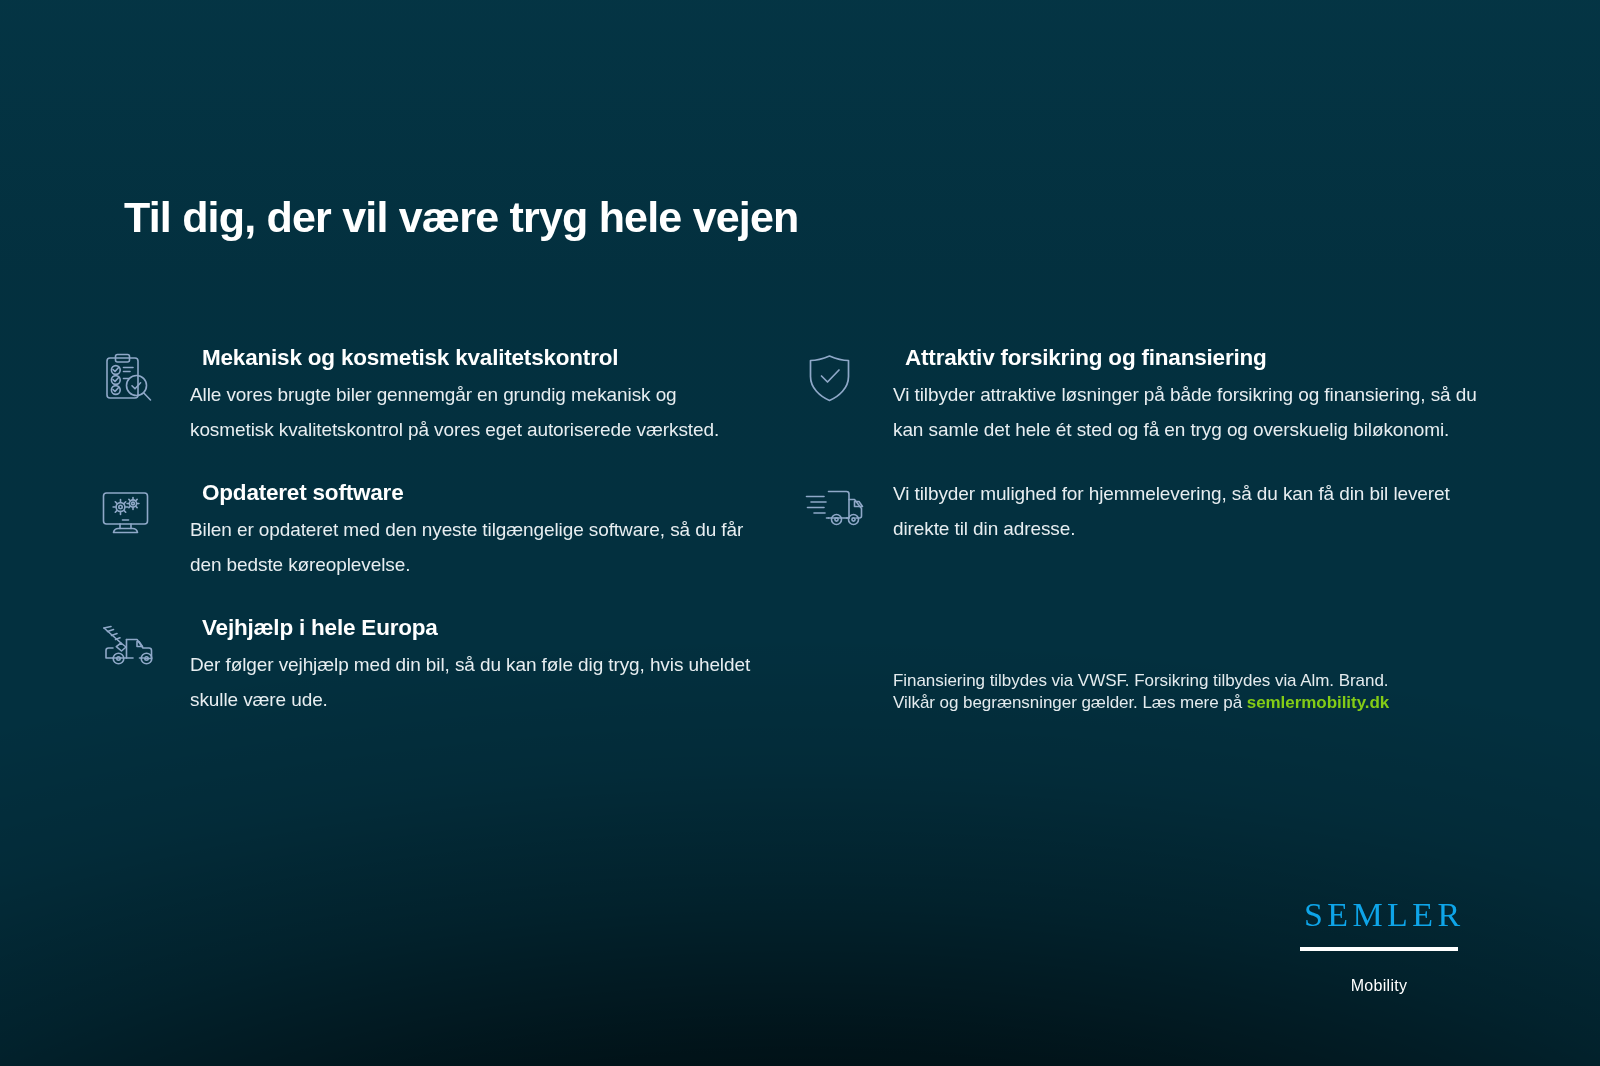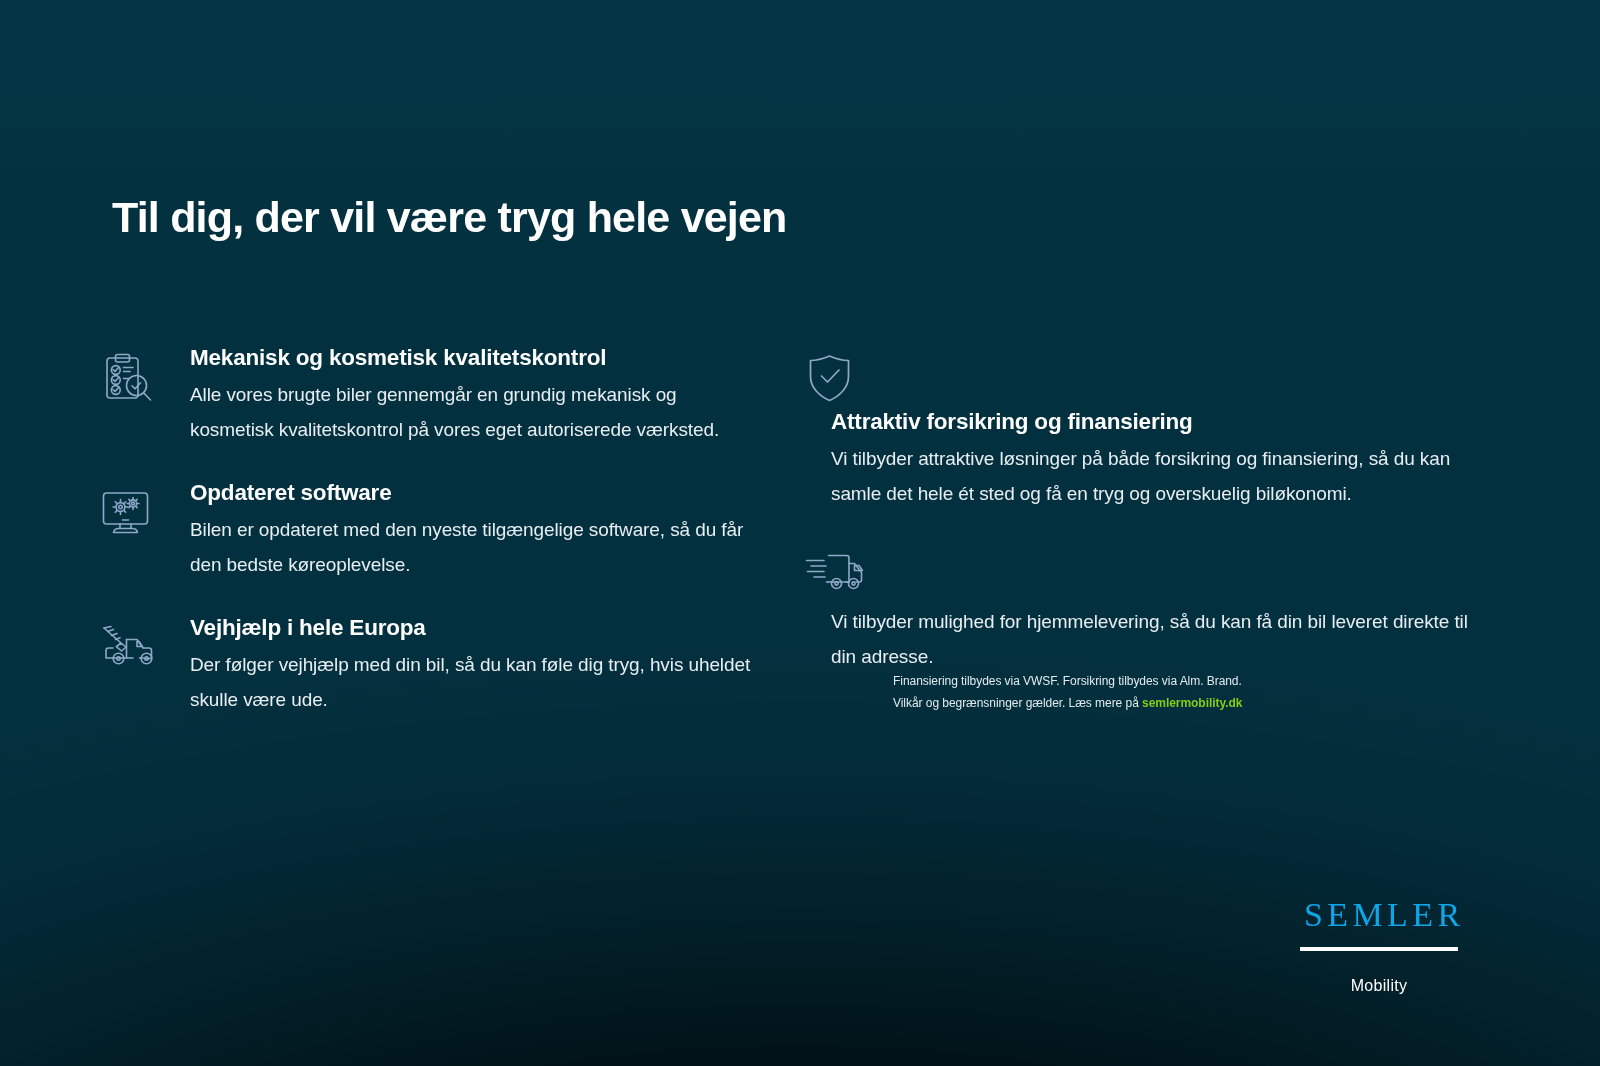--- a/index.html
+++ b/index.html
@@ -48,21 +48,21 @@
   }
 
   .content {
     position: absolute;
     inset: 0;
   }
 
   
   .page-title {
     position: absolute;
-    left: 112px;
+    left: 124px;
     top: 193px;
     margin: 0;
     font-size: 43px;
     line-height: 1.15;
     font-weight: 700;
     letter-spacing: -0.8px;
     color: #ffffff;
   }
 
   
@@ -89,47 +89,47 @@
     justify-content: flex-start;
   }
   .feature-icon svg {
     display: block;
   }
   .feature-body {
     flex: 1 1 auto;
     padding-left: 28px;
   }
   .feature-title {
-    margin: 0 0 6px 0;
+    margin: 0 0 6px 12px;
     font-size: 22.5px;
     line-height: 1.25;
     font-weight: 700;
     letter-spacing: -0.2px;
     color: #ffffff;
   }
   .feature-desc {
     margin: 0;
     font-size: 19px;
     line-height: 34.5px;
     font-weight: 400;
     color: #e8eef1;
     letter-spacing: -0.1px;
   }
 
   
-  .col-right .feature { margin-bottom: 30px; flex-direction: column; }
+  .col-right .feature { margin-bottom: 30px; }
   .col-right .feature-body { padding-left: 26px; }
 
   
   .disclaimer {
     position: absolute;
     left: 893px;
     top: 670px;
     width: 560px;
-    font-size: 12px;
+    font-size: 17px;
     line-height: 22px;
     color: #e4ebee;
     letter-spacing: -0.05px;
   }
   .disclaimer strong {
     font-weight: 700;
     color: #84cc16;
   }
 
   

